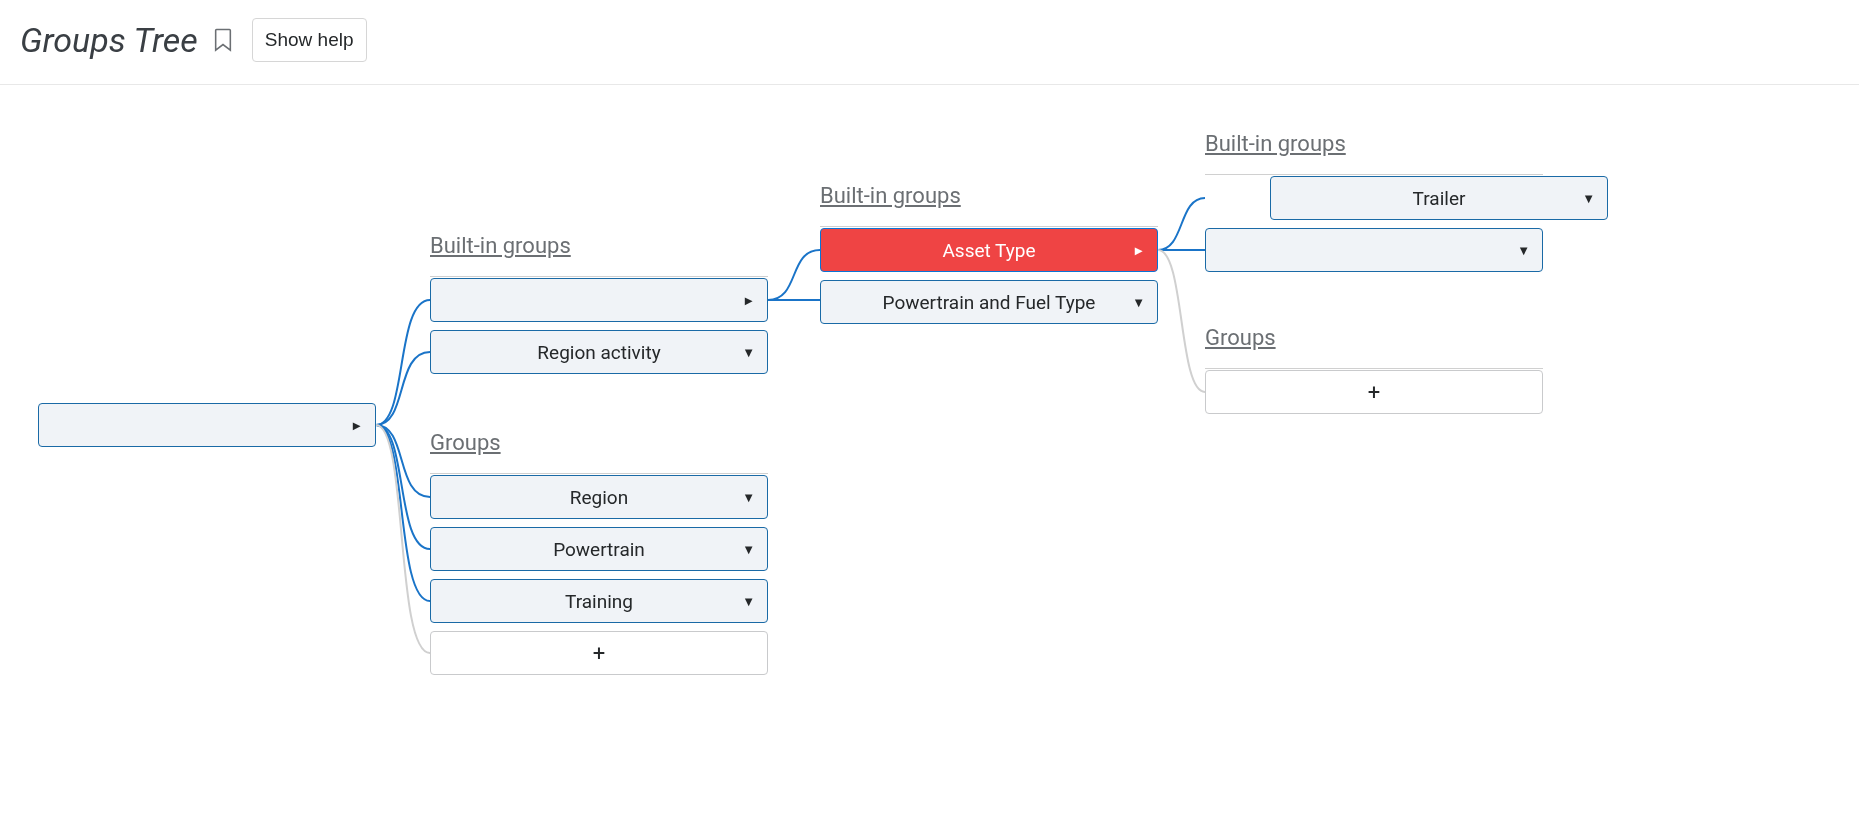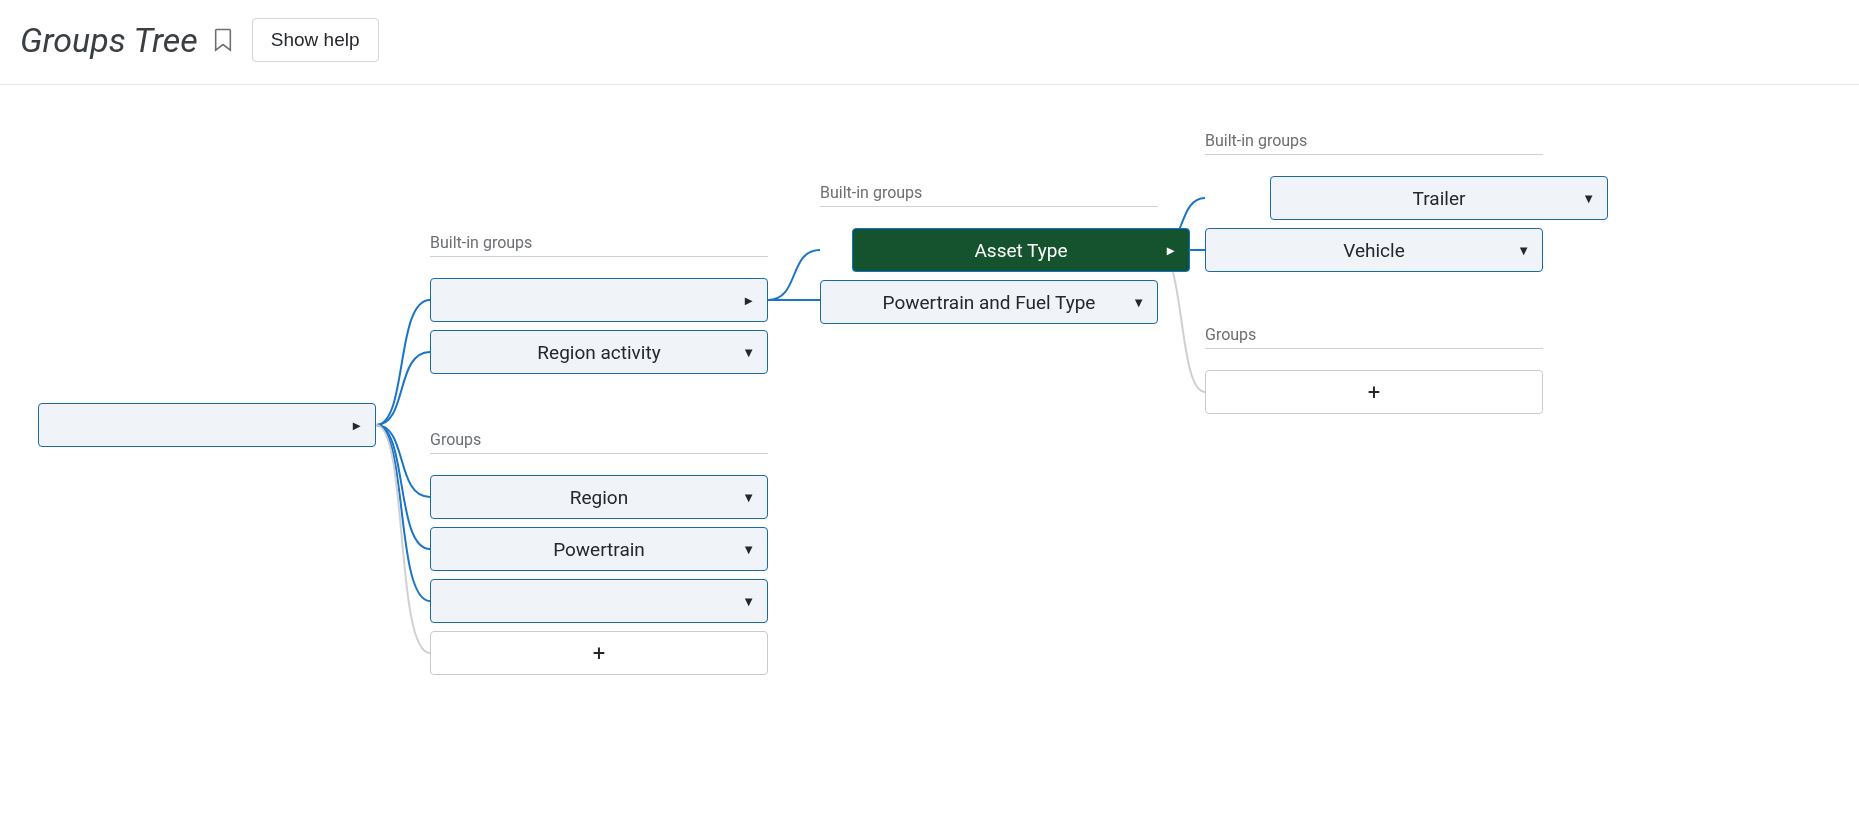--- a/index.html
+++ b/index.html
@@ -31,21 +31,21 @@
     width: 26px;
     height: 30px;
     display: inline-flex;
     align-items: center;
     justify-content: center;
   }
   .bookmark svg { width: 22px; height: 28px; }
   .show-help-btn {
     margin-left: 16px;
     font-size: 19px;
-    padding: 10px 18px;
+    padding: 10px 12px;
     background: #fff;
     border: 1px solid #d6d6d6;
     border-radius: 4px;
     cursor: pointer;
     color: #25282a;
   }
 
   .canvas {
     position: relative;
     width: 1859px;
@@ -54,25 +54,26 @@
   .canvas svg.connectors {
     position: absolute;
     inset: 0;
     width: 100%;
     height: 100%;
     pointer-events: none;
   }
 
   .section-label {
     position: absolute;
-    font-size: 16px;
+    font-size: 22px;
     color: #6b6f73;
     border-bottom: 1px solid #d0d0d0;
     width: 338px;
-    padding-bottom: 4px;
+    padding-bottom: 18px;
+    text-decoration: underline;
   }
 
   .node {
     position: absolute;
     width: 338px;
     height: 44px;
     border: 1px solid #1a6aa6;
     border-radius: 4px;
     background: #f0f3f7;
     display: flex;
@@ -87,24 +88,23 @@
   .node .arrow {
     position: absolute;
     right: 12px;
     top: 50%;
     transform: translateY(-50%);
     font-size: 13px;
     color: #25282a;
     line-height: 1;
   }
   .node.selected {
-    background: #14532d;
+    background: #ef4444;
     border-color: #0a74d6;
     color: #fff;
-    margin-left: 32px;
   }
   .node.selected .arrow { color: #fff; }
 
   .node.add {
     background: #fff;
     border: 1px solid #c9cacc;
     color: #25282a;
     font-size: 22px;
   }
 
@@ -158,20 +158,21 @@
   </div>
   <div class="node" style="left:430px; top:390px">
     <span class="label">Region</span>
     <span class="arrow">▼</span>
   </div>
   <div class="node" style="left:430px; top:442px">
     <span class="label">Powertrain</span>
     <span class="arrow">▼</span>
   </div>
   <div class="node" style="left:430px; top:494px">
+    <span class="label">Training</span>
     <span class="arrow">▼</span>
   </div>
   <div class="node add" style="left:430px; top:546px">
     <span class="label">+</span>
   </div>
 
   <div class="section-label" style="left:820px; top:98px">Built-in groups</div>
 
   <div class="node selected" style="left:820px; top:143px">
     <span class="label">Asset Type</span>
@@ -183,20 +184,19 @@
   </div>
 
   <div class="section-label" style="left:1205px; top:46px">Built-in groups</div>
   <div class="section-label l4b" style="left:1205px; top:240px">Groups</div>
 
   <div class="node" style="left:1270px; top:91px">
     <span class="label">Trailer</span>
     <span class="arrow">▼</span>
   </div>
   <div class="node" style="left:1205px; top:143px">
-    <span class="label">Vehicle</span>
     <span class="arrow">▼</span>
   </div>
   <div class="node add" style="left:1205px; top:285px">
     <span class="label">+</span>
   </div>
 
 </div>
 
 </body></html>

